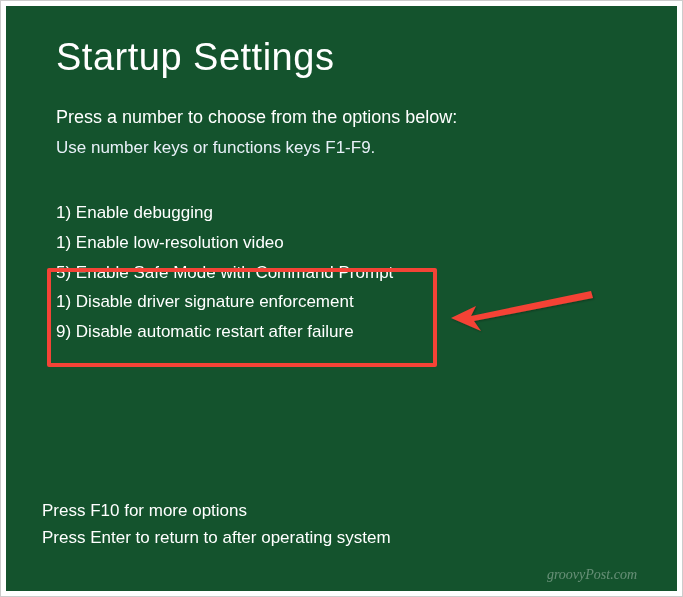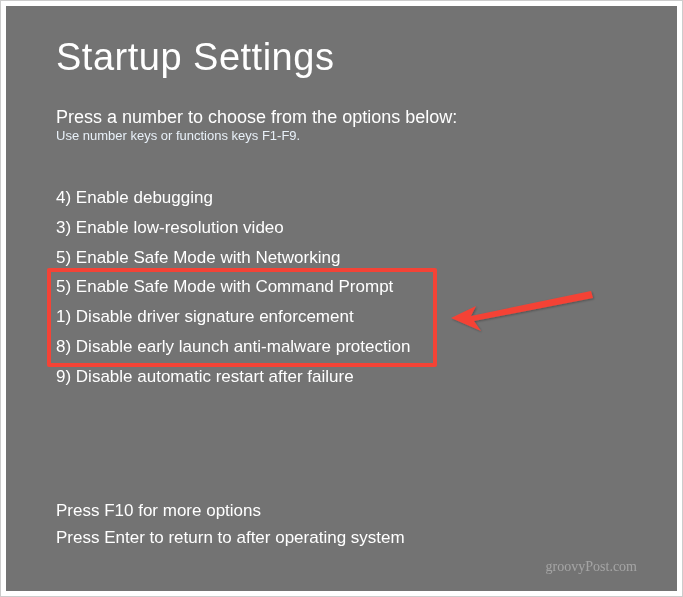--- a/index.html
+++ b/index.html
@@ -17,37 +17,38 @@
     .outer-border {
       width: 683px;
       height: 597px;
       border: 1px solid #ccc;
       background: #fff;
       padding: 5px;
     }
     .screen {
       width: 100%;
       height: 100%;
-      background: #737373;
+      background: #14532d;
       position: relative;
       padding: 30px 50px 24px 50px;
       color: #ffffff;
     }
     .title {
       font-size: 38px;
       font-weight: 300;
       margin-bottom: 28px;
       letter-spacing: 0.5px;
     }
     .subtitle {
       font-size: 18px;
       font-weight: 300;
+      margin-bottom: 10px;
     }
     .hint {
-      font-size: 13px;
+      font-size: 17px;
       font-weight: 300;
       margin-bottom: 40px;
       color: #e8f0f8;
     }
     .options {
       list-style: none;
     }
     .option-item {
       font-size: 17px;
       font-weight: 300;
@@ -66,52 +67,51 @@
     }
     .arrow-container {
       position: absolute;
       left: 440px;
       top: 270px;
       pointer-events: none;
     }
     .footer {
       position: absolute;
       bottom: 40px;
-      left: 50px;
+      left: 36px;
     }
     .footer-line {
       font-size: 17px;
       font-weight: 300;
       line-height: 1.6;
     }
     .watermark {
       position: absolute;
-      bottom: 16px;
+      bottom: 8px;
       right: 40px;
       font-size: 14px;
+      font-style: italic;
       color: rgba(255,255,255,0.35);
       font-family: Georgia, serif;
     }
   </style>
 </head>
 <body>
 
 <div class="outer-border">
   <div class="screen">
     <h1 class="title">Startup Settings</h1>
     <p class="subtitle">Press a number to choose from the options below:</p>
     <p class="hint">Use number keys or functions keys F1-F9.</p>
 
     <ul class="options">
-      <li class="option-item">4) Enable debugging</li>
-      <li class="option-item">3) Enable low-resolution video</li>
-      <li class="option-item">5) Enable Safe Mode with Networking</li>
+      <li class="option-item">1) Enable debugging</li>
+      <li class="option-item">1) Enable low-resolution video</li>
       <li class="option-item">5) Enable Safe Mode with Command Prompt</li>
       <li class="option-item">1) Disable driver signature enforcement</li>
-      <li class="option-item">8) Disable early launch anti-malware protection</li>
       <li class="option-item">9) Disable automatic restart after failure</li>
     </ul>
 
     <div class="highlight-box"></div>
 
     <div class="arrow-container">
       <svg width="160" height="70" viewBox="0 0 160 70">
         <defs>
           <filter id="shadow" x="-20%" y="-20%" width="140%" height="140%">
             <feDropShadow dx="1" dy="1" stdDeviation="1" flood-color="rgba(0,0,0,0.3)"></feDropShadow>

